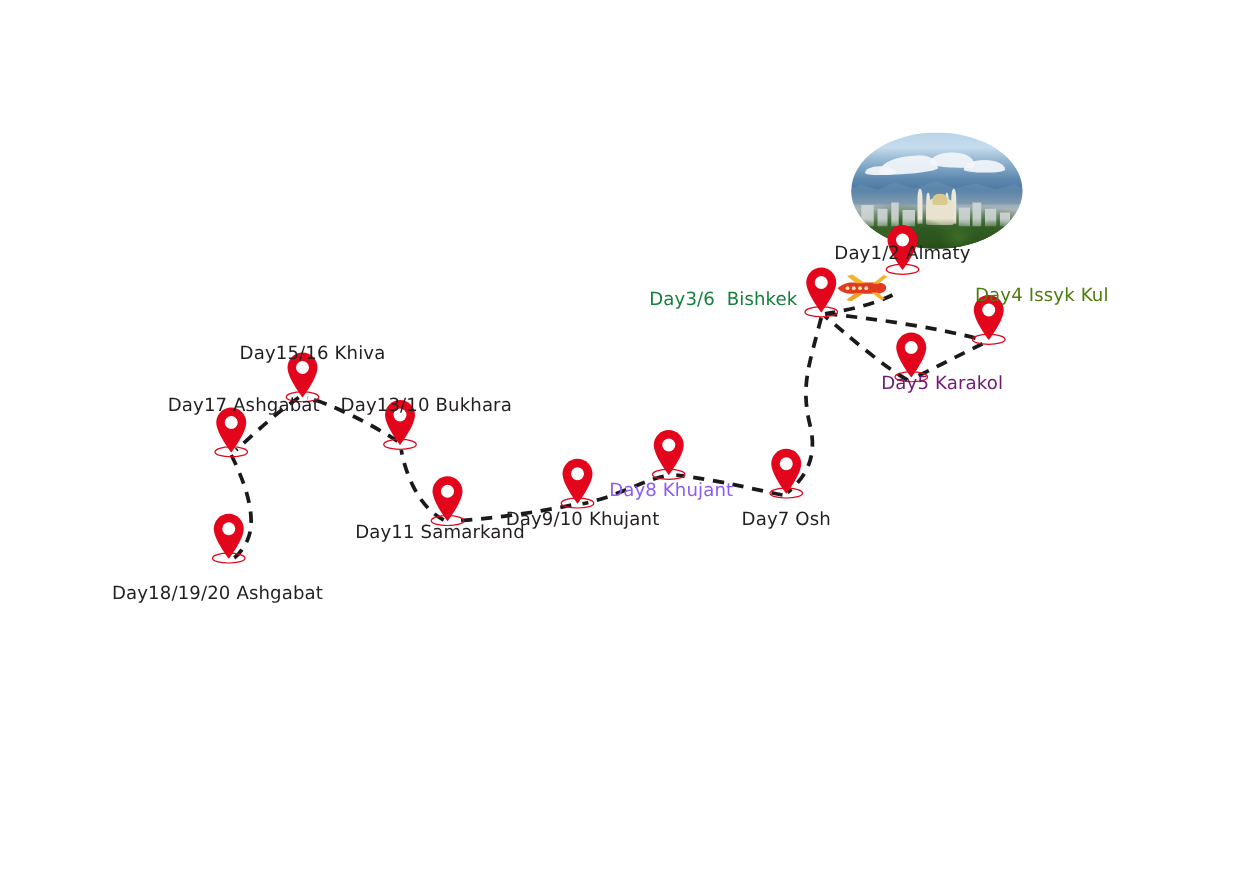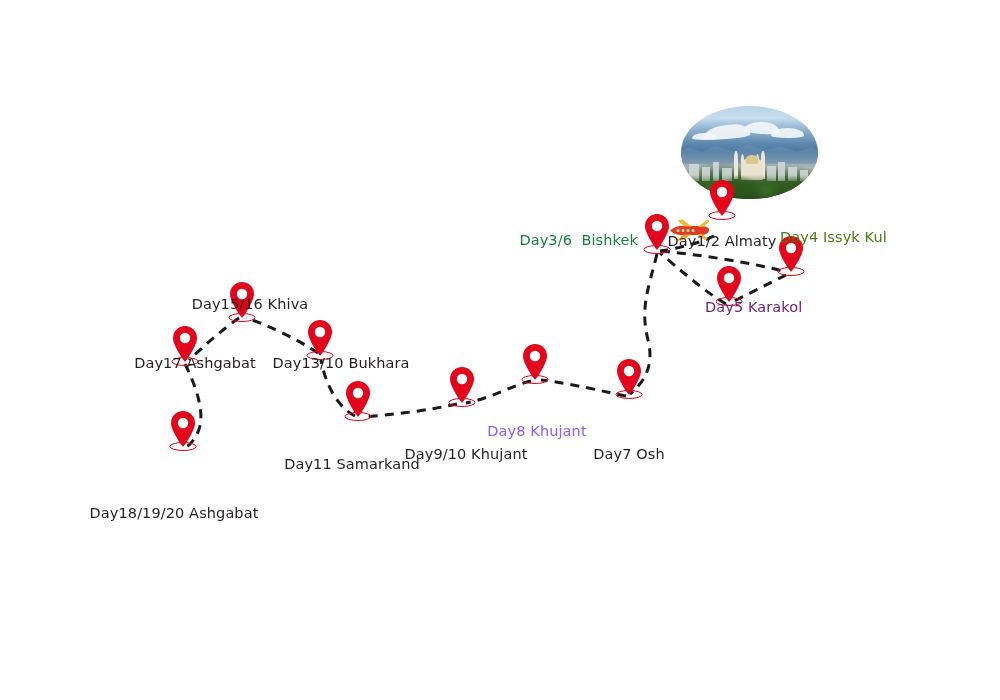--- a/index.html
+++ b/index.html
@@ -36,21 +36,21 @@
   .marker svg { display: block; }
   .city-label {
     position: absolute;
     font-family: "DejaVu Sans", "Liberation Sans", sans-serif;
     font-size: 14.5px;
     color: #231f20;
     white-space: pre;
     letter-spacing: 0.1px;
     line-height: 1;
   }
-  .label-center { transform: translate(-50%, 0); margin-top: 38px; }
+  .label-center { transform: translate(-50%, 0); }
   .label-right  { transform: translate(-100%, 0); }
   .label-left   { transform: translate(0, 0); }
 
   .photo-oval {
     position: absolute;
     width: 137px;
     height: 93px;
     border-radius: 50% / 50%;
     overflow: hidden;
   }
@@ -298,18 +298,18 @@
   <div id="labels-layer">
       <div class="city-label label-center" style="left: 722px; top: 196px; color: rgb(35, 31, 32);">Day1/2 Almaty</div>
       <div class="city-label label-right" style="left: 638px; top: 233px; color: #15803d;">Day3/6  Bishkek</div>
       <div class="city-label label-left" style="left: 780px; top: 230px; color: #4d7c0f;">Day4 Issyk Kul</div>
       <div class="city-label label-left" style="left: 705px; top: 300px; color: #701a75;">Day5 Karakol</div>
       <div class="city-label label-center" style="left: 629px; top: 409px; color: rgb(35, 31, 32);">Day7 Osh</div>
       <div class="city-label label-center" style="left: 537px; top: 386px; color: #8b5cf6;">Day8 Khujant</div>
       <div class="city-label label-center" style="left: 466px; top: 409px; color: rgb(35, 31, 32);">Day9/10 Khujant</div>
       <div class="city-label label-center" style="left: 352px; top: 419px; color: rgb(35, 31, 32);">Day11 Samarkand</div>
       <div class="city-label label-center" style="left: 341px; top: 318px; color: rgb(35, 31, 32);">Day13/10 Bukhara</div>
-      <div class="city-label label-center" style="left: 250px; top: 259px; color: rgb(35, 31, 32); text-align: center;">Day15/16 Khiva</div>
+      <div class="city-label label-center" style="left: 250px; top: 276px; color: rgb(35, 31, 32); text-align: center;">Day15/16 Khiva</div>
       <div class="city-label label-center" style="left: 195px; top: 318px; color: rgb(35, 31, 32);">Day17 Ashgabat</div>
       <div class="city-label label-center" style="left: 174px; top: 468px; color: rgb(35, 31, 32);">Day18/19/20 Ashgabat</div>
     </div>
 
 </div>
 
 </body></html>

